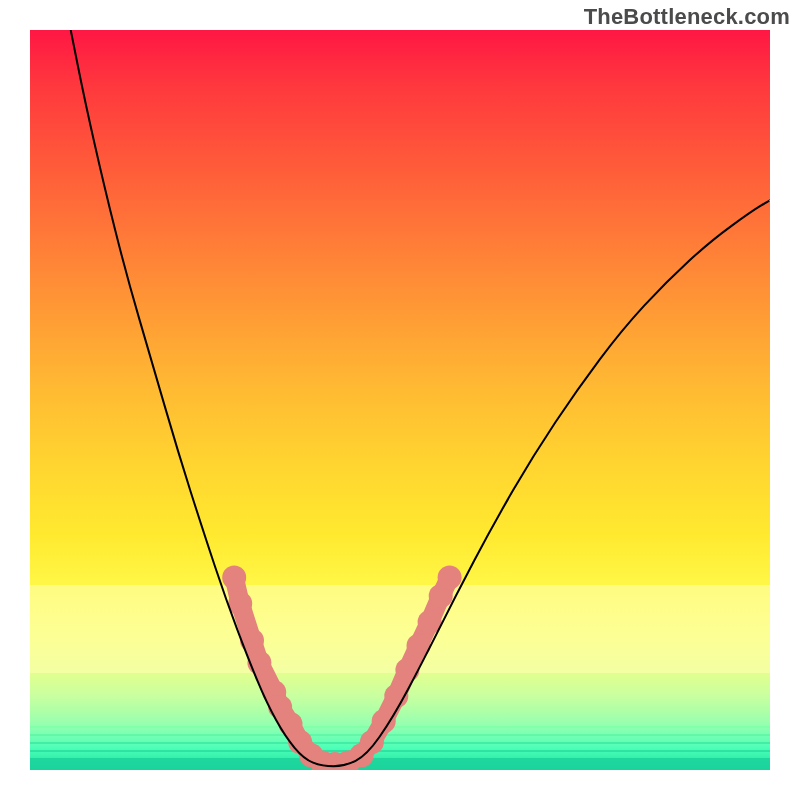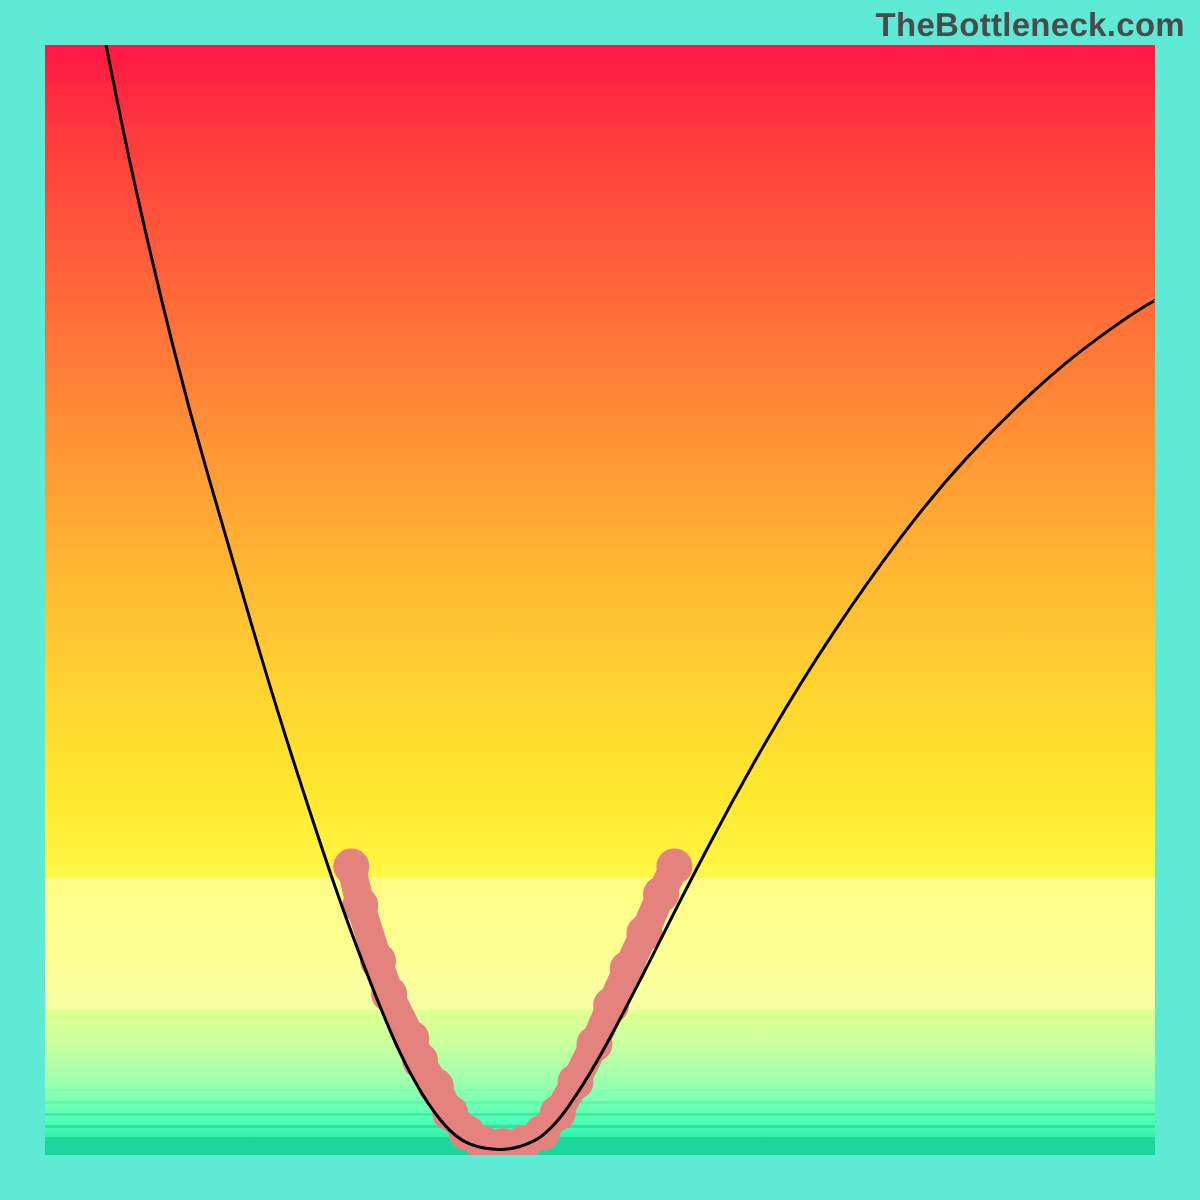--- a/index.html
+++ b/index.html
@@ -8,21 +8,21 @@
     width: 800px;
     height: 800px;
     background: #000000;
     overflow: hidden;
     font-family: Arial, Helvetica, sans-serif;
   }
   .outer {
     position: relative;
     width: 800px;
     height: 800px;
-    background: #5eead4;
+    background: #ffffff;
   }
   .watermark {
     position: absolute;
     top: 4px;
     right: 10px;
     color: #4b4b4b;
     font-size: 22px;
     font-weight: 600;
     letter-spacing: 0.2px;
     z-index: 20;

